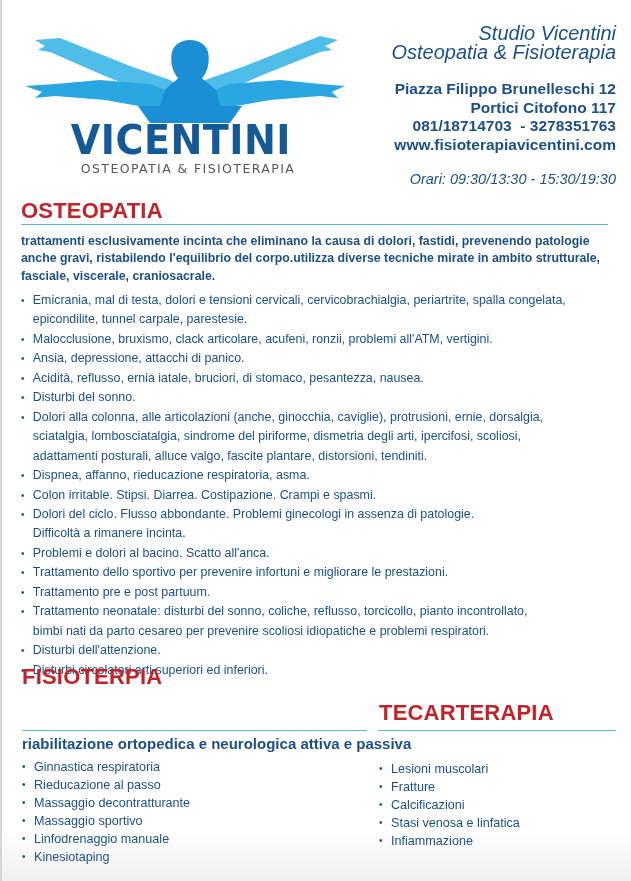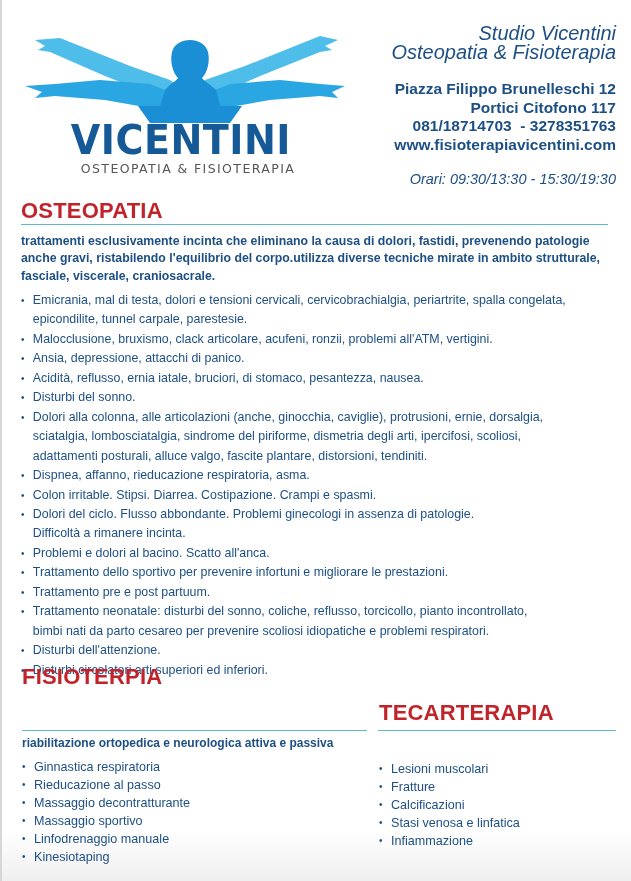--- a/index.html
+++ b/index.html
@@ -154,21 +154,21 @@
         <div>Disturbi dell'attenzione.</div>
       </li>
     <li>
         <span class="bullet">•</span>
         <div>Disturbi circolatori arti superiori ed inferiori.</div>
       </li>
   </ul>
 
   <div class="section-title" style="left:20px; top:664px;">FISIOTERPIA</div>
   <div class="rule" style="left:20px; top:730px; width:345px;"></div>
-  <div class="lead" style="left:20px; top:735px; font-size:12px;">riabilitazione ortopedica e neurologica attiva e passiva</div>
+  <div class="lead" style="left:20px; top:735px; font-size:15px;">riabilitazione ortopedica e neurologica attiva e passiva</div>
   <ul class="blist small" style="left:20px; top:758px; width:330px;">
     <li><span class="bullet">•</span><span>Ginnastica respiratoria</span></li>
     <li><span class="bullet">•</span><span>Rieducazione al passo</span></li>
     <li><span class="bullet">•</span><span>Massaggio decontratturante</span></li>
     <li><span class="bullet">•</span><span>Massaggio sportivo</span></li>
     <li><span class="bullet">•</span><span>Linfodrenaggio manuale</span></li>
     <li><span class="bullet">•</span><span>Kinesiotaping</span></li>
   </ul>
 
   <div class="section-title" style="left:377px; top:700px;">TECARTERAPIA</div>

